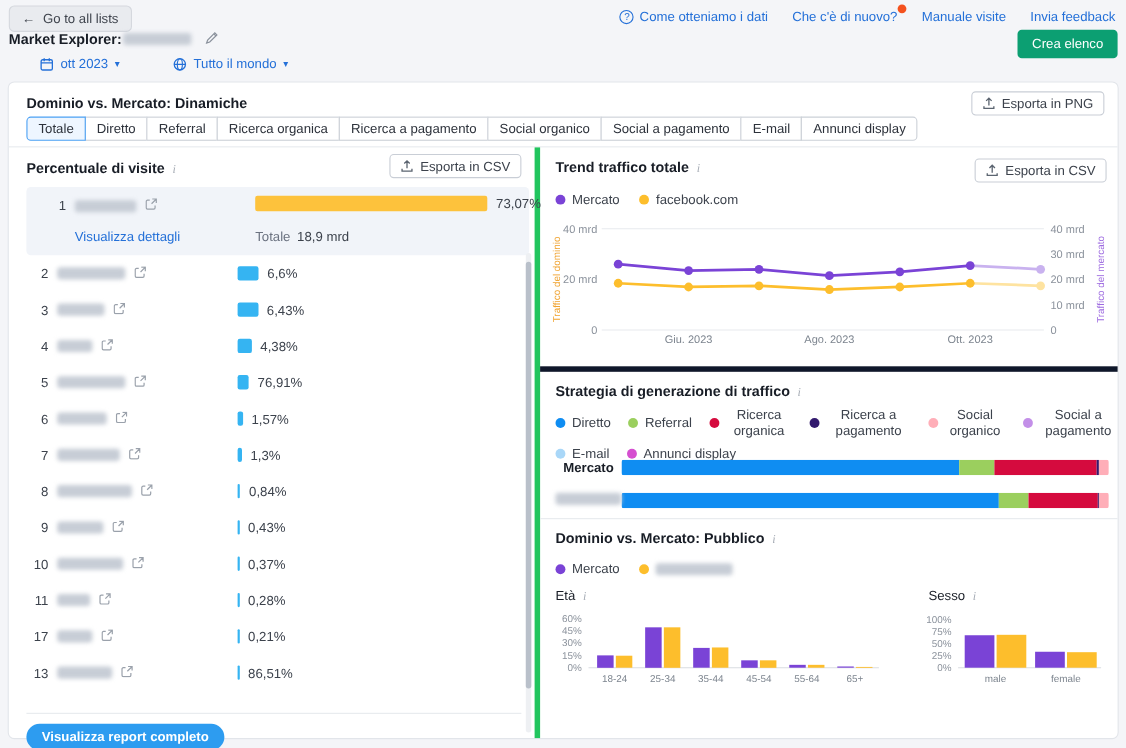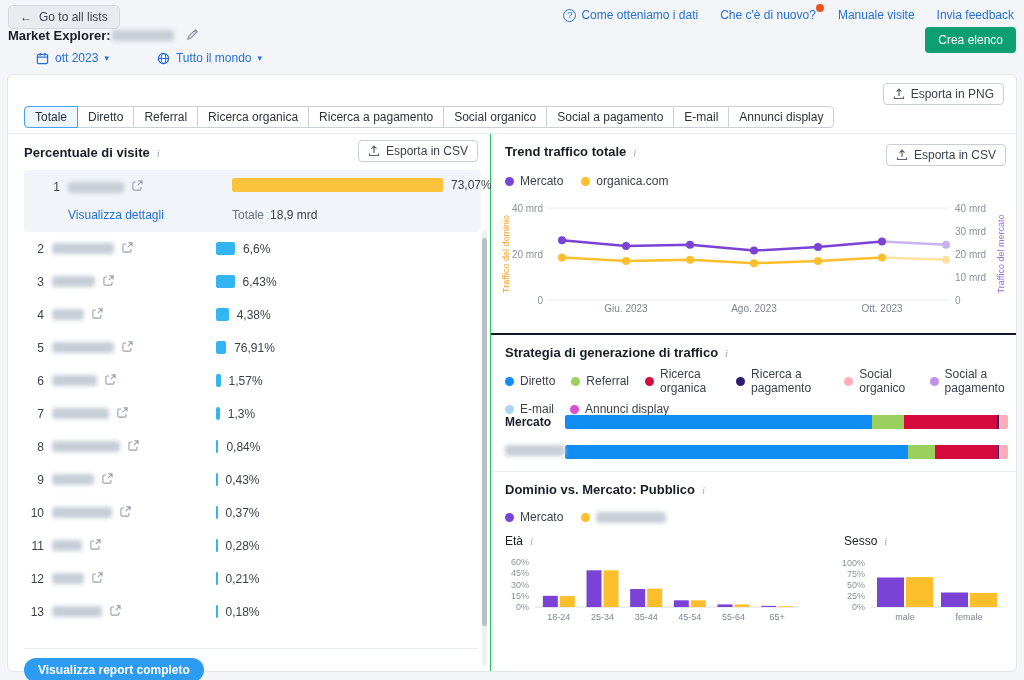--- a/index.html
+++ b/index.html
@@ -39,21 +39,21 @@
     border-radius:4px; padding:3px 9px; color:#3c424c; font-size:12px; cursor:pointer; font-family:inherit; }
   .export-png { position:absolute; right:12px; top:8px; }
   .tabs { position:absolute; left:16px; top:31px; display:flex; }
   .tab { border:1px solid #ccd1d8; margin-left:-1px; padding:3px 10px; font-size:12px; color:#2d323b;
     background:#fff; position:relative; cursor:pointer; white-space:nowrap; }
   .tab:first-child { border-radius:4px 0 0 4px; margin-left:0; }
   .tab:last-child { border-radius:0 4px 4px 0; }
   .tab.active { border-color:#4aa0f4; background:#eef6ff; z-index:2; }
 
   .columns { display:flex; height:537px; }
-  .left-col { width:483px; border-right:1px solid #22c55e; position:relative; }
+  .left-col { width:483px; border-right:5px solid #22c55e; position:relative; }
   .right-col { flex:1; position:relative; }
 
   .sec-title { font-size:13px; font-weight:bold; color:#181d26; }
   .info-i { color:#a7adb6; font-size:11px; margin-left:7px; font-family:"Liberation Serif", serif; font-style:italic; }
 
   
   .lc-head { position:absolute; top:0; left:0; right:0; height:36px; }
   .lc-title { position:absolute; left:16px; top:11px; }
   .lc-export { position:absolute; right:12px; top:6px; }
   .vlist { position:absolute; left:0; right:10px; top:36px; }
@@ -72,21 +72,21 @@
   .vrow { position:relative; height:33px; }
   .vscroll-track { position:absolute; right:3px; top:96px; height:436px; width:5px; background:#eef0f3; border-radius:3px; }
   .vscroll-thumb { position:absolute; right:3px; top:104px; height:388px; width:5px; background:#b9c0ca; border-radius:3px; }
   .left-foot { position:absolute; top:514px; left:16px; right:12px; height:39px; border-top:1px solid #e7eaee; }
   .btn-report { margin-top:9px; background:#2d9cf0; color:#fff; border:none; border-radius:13px;
     padding:5px 14px; font-size:12px; font-weight:bold; cursor:pointer; font-family:inherit; }
 
   
   .rsec { position:relative; }
   .rsec1 { height:199px; }
-  .rsec2 { height:138px; border-top:2px solid #0f172a; }
+  .rsec2 { height:138px; border-top:5px solid #0f172a;text-align:center; }
   .rsec3 { height:200px; border-top:1px solid #e7eaee; }
   .r-title-row { position:absolute; top:10px; left:14px; right:10px; display:flex; justify-content:space-between; align-items:flex-start; }
   .legend { display:flex; align-items:center; gap:18px; }
   .lg-item { display:inline-flex; align-items:center; gap:6px; color:#3c424c; }
   .lg-dot { width:9px; height:9px; border-radius:50%; flex:none; }
   .rsec1 .legend { position:absolute; top:40px; left:14px; }
   .trend-svg { position:absolute; top:62px; left:6px; }
   .legend2 { position:absolute; top:32px; left:14px; display:flex; flex-direction:column; gap:7px; }
   .legend2 .legrow { display:flex; gap:16px; }
   .sbars { position:absolute; top:72px; left:0; right:0; }
@@ -151,20 +151,21 @@
           <path d="M1.5 7h11" stroke="#2470d8" stroke-width="1.1"></path>
         </svg>
       <span>Tutto il mondo</span>
       <span class="caret">▾</span>
     </span>
   </div>
 </div>
 
 <div class="card">
   <div class="card-header">
+    <div class="card-title">Dominio vs. Mercato: Dinamiche</div>
     <button class="btn-export export-png">
       <svg width="12" height="12" viewBox="0 0 12 12">
           <path d="M6 8V1.5M3.5 3.7L6 1.2l2.5 2.5M1.5 8.5v2h9v-2" fill="none" stroke="#5b6470" stroke-width="1.2"></path>
         </svg>
       <span>Esporta in PNG</span>
     </button>
     <div class="tabs" id="tabs">
         <div class="tab active">Totale</div>
         <div class="tab">Diretto</div>
         <div class="tab">Referral</div>
@@ -343,21 +344,21 @@
                   <path d="M7 1h4v4M10.8 1.2L6.3 5.7" fill="none" stroke="#9aa1ab" stroke-width="1.2"></path>
                 </svg></span>
             </div>
             <div class="bar-slot">
               <div class="bar" style="width: 1.5px;"></div>
               <span class="pct">0,28%</span>
             </div>
           </div>
           <div class="vrow">
             <div class="ncluster">
-              <span class="rank">12</span>
+              <span class="rank">17</span>
               <span class="blur" style="width: 32px;"></span>
               <span><svg width="11" height="11" viewBox="0 0 12 12">
                   <path d="M4.5 2.2H2.3C1.6 2.2 1 2.8 1 3.5v6.2C1 10.4 1.6 11 2.3 11h6.2c.7 0 1.3-.6 1.3-1.3V7.5" fill="none" stroke="#9aa1ab" stroke-width="1.2"></path>
                   <path d="M7 1h4v4M10.8 1.2L6.3 5.7" fill="none" stroke="#9aa1ab" stroke-width="1.2"></path>
                 </svg></span>
             </div>
             <div class="bar-slot">
               <div class="bar" style="width: 1.5px;"></div>
               <span class="pct">0,21%</span>
             </div>
@@ -366,21 +367,21 @@
             <div class="ncluster">
               <span class="rank">13</span>
               <span class="blur" style="width: 50px;"></span>
               <span><svg width="11" height="11" viewBox="0 0 12 12">
                   <path d="M4.5 2.2H2.3C1.6 2.2 1 2.8 1 3.5v6.2C1 10.4 1.6 11 2.3 11h6.2c.7 0 1.3-.6 1.3-1.3V7.5" fill="none" stroke="#9aa1ab" stroke-width="1.2"></path>
                   <path d="M7 1h4v4M10.8 1.2L6.3 5.7" fill="none" stroke="#9aa1ab" stroke-width="1.2"></path>
                 </svg></span>
             </div>
             <div class="bar-slot">
               <div class="bar" style="width: 1.5px;"></div>
-              <span class="pct">0,18%</span>
+              <span class="pct">86,51%</span>
             </div>
           </div>
         </div>
       <div class="vscroll-track"></div>
       <div class="vscroll-thumb"></div>
       <div class="left-foot">
         <button class="btn-report">Visualizza report completo</button>
       </div>
     </div>
 
@@ -398,21 +399,21 @@
             <span>Esporta in CSV</span>
           </button>
         </div>
         <div class="legend" id="trend-legend">
             <span class="lg-item">
               <span class="lg-dot" style="background: rgb(122, 67, 214);"></span>
               <span>Mercato</span>
             </span>
             <span class="lg-item">
               <span class="lg-dot" style="background: rgb(253, 190, 44);"></span>
-              <span>organica.com</span>
+              <span>facebook.com</span>
             </span>
           </div>
         <div class="trend-svg" id="trend-chart"><svg width="514" height="134" viewBox="0 0 514 134">
               <line x1="50" y1="12" x2="452" y2="12" stroke="#e7eaee"></line>
               <line x1="50" y1="104" x2="452" y2="104" stroke="#e7eaee"></line>
               <text x="46" y="15.5" font-size="10" fill="#8b929c" text-anchor="end">40 mrd</text>
               <text x="46" y="61.5" font-size="10" fill="#8b929c" text-anchor="end">20 mrd</text>
               <text x="46" y="107.5" font-size="10" fill="#8b929c" text-anchor="end">0</text>
               <text x="458" y="15.5" font-size="10" fill="#8b929c">40 mrd</text>
               <text x="458" y="38.5" font-size="10" fill="#8b929c">30 mrd</text>

